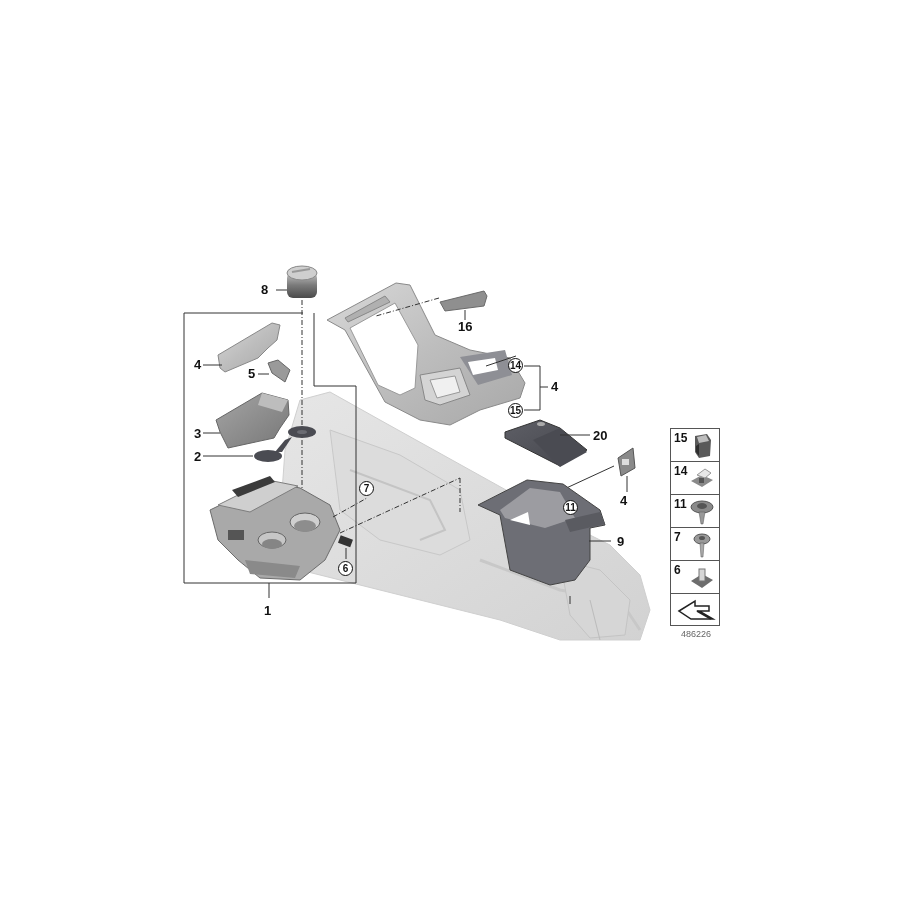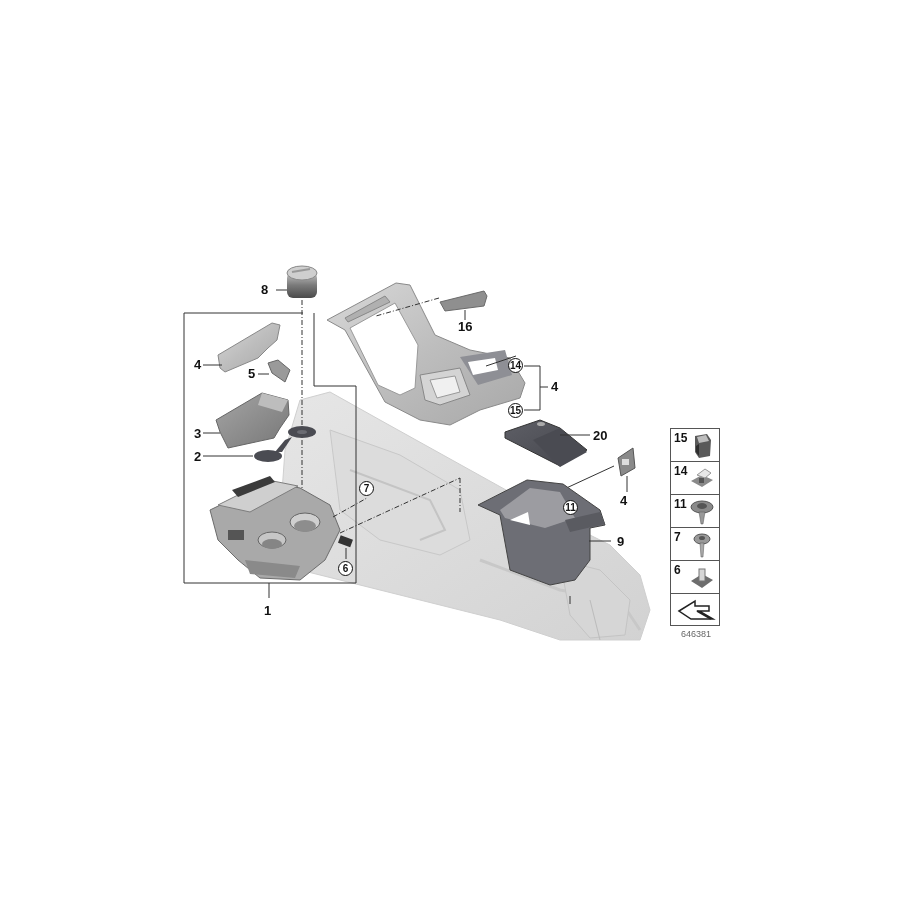--- a/index.html
+++ b/index.html
@@ -219,13 +219,13 @@
       <rect x="10" y="5" width="6" height="12" fill="#d6d6d6" stroke="#777"></rect>
     </svg>
   </div>
   <div class="legend-cell">
     <svg style="position:absolute;left:4px;top:3px;width:42px;height:27px" viewBox="0 0 42 27">
       <path d="M4,14 L20,4 L20,9 L34,9 L34,14 L24,14 L38,22 L16,22 L4,14 Z" fill="none" stroke="#222" stroke-width="1.5"></path>
       <path d="M22,14 L36,22" stroke="#222" stroke-width="2"></path>
     </svg>
   </div>
 </div>
-<span class="diagram-id">646381</span>
+<span class="diagram-id">486226</span>
 
 </body></html>

